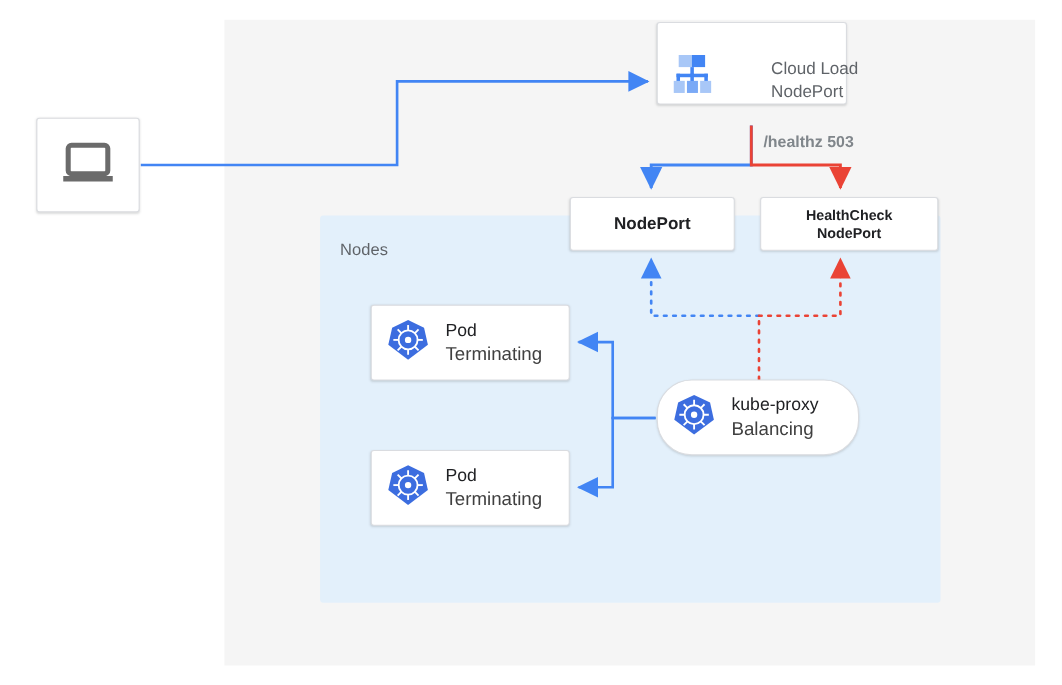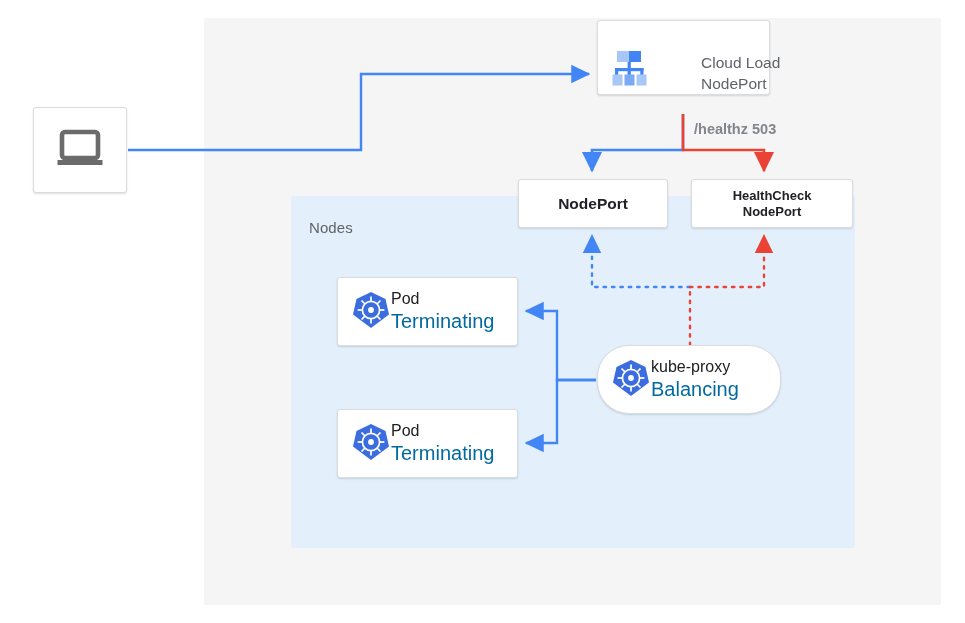--- a/index.html
+++ b/index.html
@@ -112,29 +112,30 @@
     line-height: 1.22;
   }
 
   
   .card-entity {
     display: flex;
     align-items: center;
     padding-left: 13px;
   }
   .card-entity .etext {
+    margin-left: 14px;
     line-height: 1.26;
   }
   .card-entity .ename {
     font-size: 16px;
     color: #202124;
   }
   .card-entity .esub {
-    font-size: 20px;
-    color: #0369a1;
+    font-size: 17px;
+    color: #404040;
   }
   .card-pod1 { left: 337px; top: 277px; width: 181px; height: 69px; }
   .card-pod2 { left: 337px; top: 409px; width: 181px; height: 69px; }
   .card-kproxy { left: 597px; top: 345px; width: 184px; height: 69px; border-radius: 32px; }
 
   
   #wires {
     position: absolute;
     left: 0;
     top: 0;

